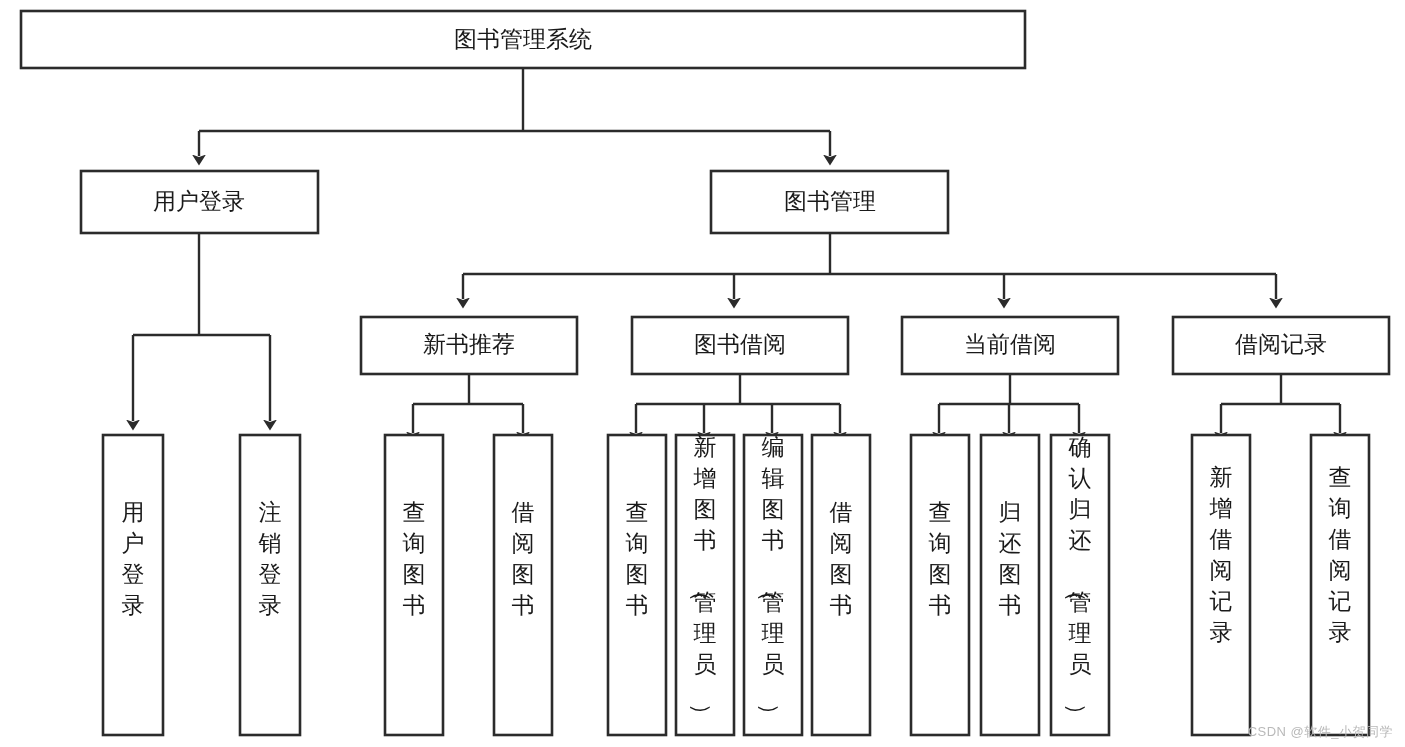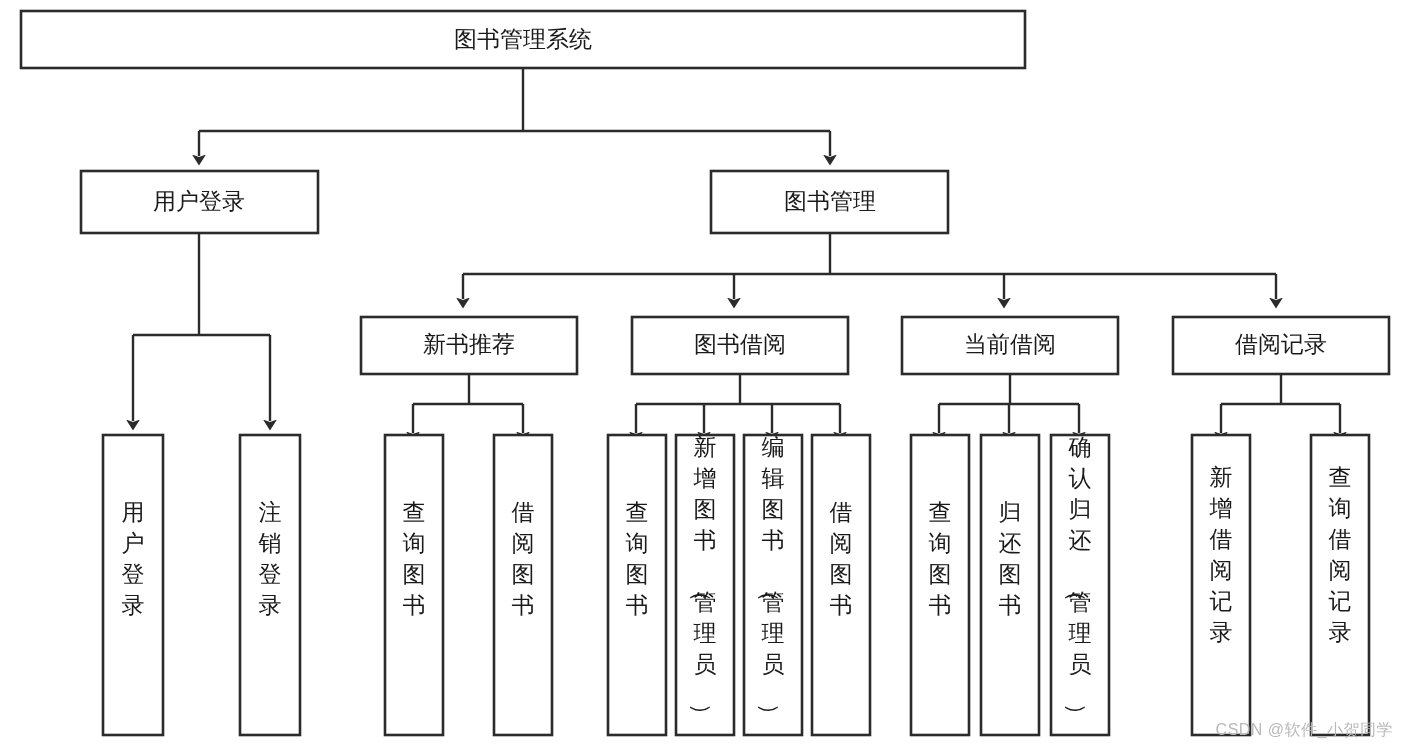--- a/index.html
+++ b/index.html
@@ -45,21 +45,21 @@
   }
   .arrow-head {
     fill: #2b2b2b;
     stroke: none;
   }
   .watermark {
     position: absolute;
     right: 12px;
     bottom: 6px;
     font-family: "Liberation Sans", "DejaVu Sans", sans-serif;
-    font-size: 16px;
+    font-size: 13px;
     color: #b9b9b9;
     white-space: nowrap;
     letter-spacing: 0.5px;
     pointer-events: none;
     margin-left: 16px;
   }
 </style>
 </head>
 <body>
 

